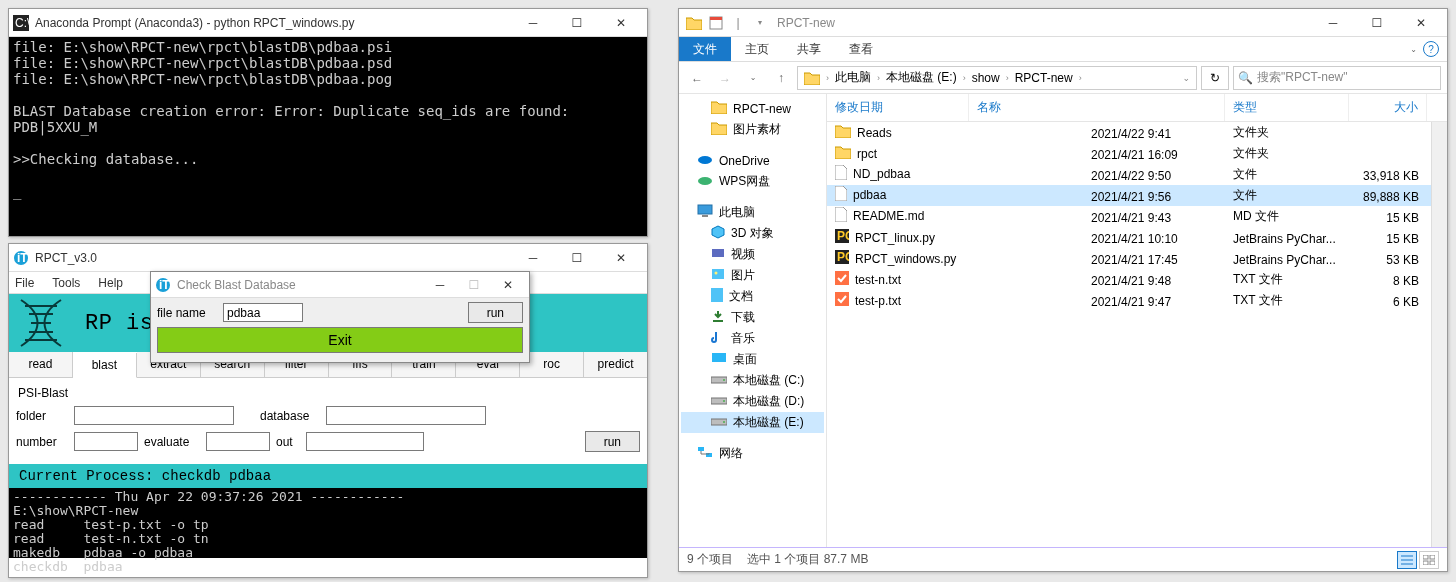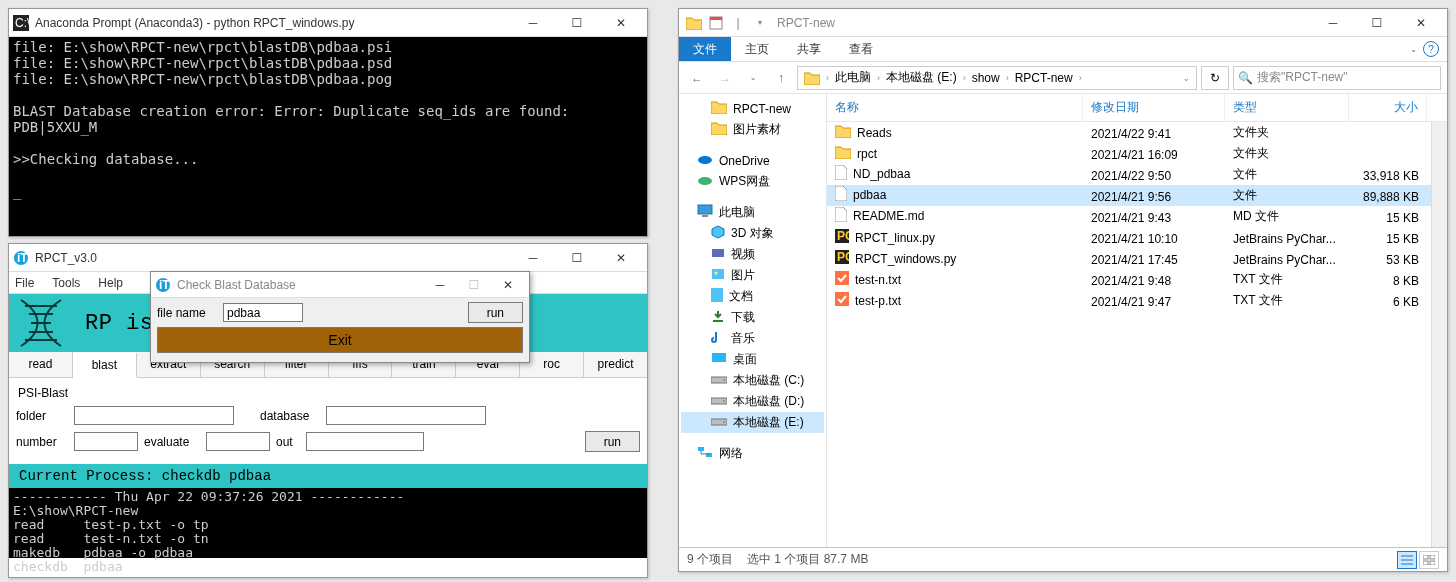--- a/index.html
+++ b/index.html
@@ -41,21 +41,21 @@
 #rpct .console{background:#000;color:#ccc;font-family:"NSimSun","Consolas",monospace;font-size:13px;padding:2px 4px;white-space:pre;height:70px;line-height:14px}
 
 
 #cbd{position:absolute;left:150px;top:271px;width:380px;height:92px;background:#efefef;border:1px solid #888;z-index:5;box-shadow:2px 2px 5px rgba(0,0,0,0.3)}
 #cbd .titlebar{background:#fff;height:26px}
 #cbd .body{padding:4px 6px}
 #cbd .row{display:flex;align-items:center;gap:6px;margin-bottom:4px}
 #cbd .row label{width:60px}
 #cbd input{border:1px solid #7a7a7a;height:19px;padding:0 3px;width:80px;background:#fff}
 #cbd .runbtn{margin-left:auto;padding:1px 18px;border:1px solid #7a7a7a;background:#e9e9e9;height:21px}
-#cbd .exitbtn{width:100%;height:26px;background:#a16207;border:1px solid #7a7a7a;font-size:14px}
+#cbd .exitbtn{width:100%;height:26px;background:#84cc16;border:1px solid #7a7a7a;font-size:14px}
 
 
 #exp{left:678px;top:8px;width:770px;height:564px}
 #exp .titlebar{height:28px}
 #exp .qat{display:flex;align-items:center;gap:4px;margin-left:2px}
 #exp .qat .q{width:18px;height:18px;display:flex;align-items:center;justify-content:center}
 #exp .ribbon{height:25px;display:flex;align-items:stretch;border-bottom:1px solid #ddd}
 #exp .rtab{padding:4px 14px;color:#333;display:flex;align-items:center}
 #exp .rtab.file{background:#1979ca;color:#fff}
 #exp .rhelp{margin-left:auto;display:flex;align-items:center;padding:0 8px;gap:6px}
@@ -384,22 +384,22 @@
           <span><svg width="16" height="14">
               <rect x="1" y="2" width="6" height="4" fill="#29b6f6"></rect>
               <rect x="9" y="8" width="6" height="4" fill="#29b6f6"></rect>
               <path d="M4,6 v3 h8 v-1" fill="none" stroke="#757575"></path>
             </svg></span>
           <span>网络</span>
         </div>
       </div>
     <div class="files">
       <div class="fhdr">
+        <div class="col c-date">修改日期</div>
         <div class="col c-name">名称</div>
-        <div class="col c-date">修改日期</div>
         <div class="col c-type">类型</div>
         <div class="col c-size">大小</div>
       </div>
       <div id="exp-files" style="position:relative;flex:1">
         <div class="frow">
             <div class="cell c-name">
               <span><svg width="16" height="14">
                   <path d="M0,2 h6 l2,2 h8 v10 h-16 z" fill="#ffd666" stroke="#cc9a00"></path>
                 </svg></span>
               <span>Reads</span>

